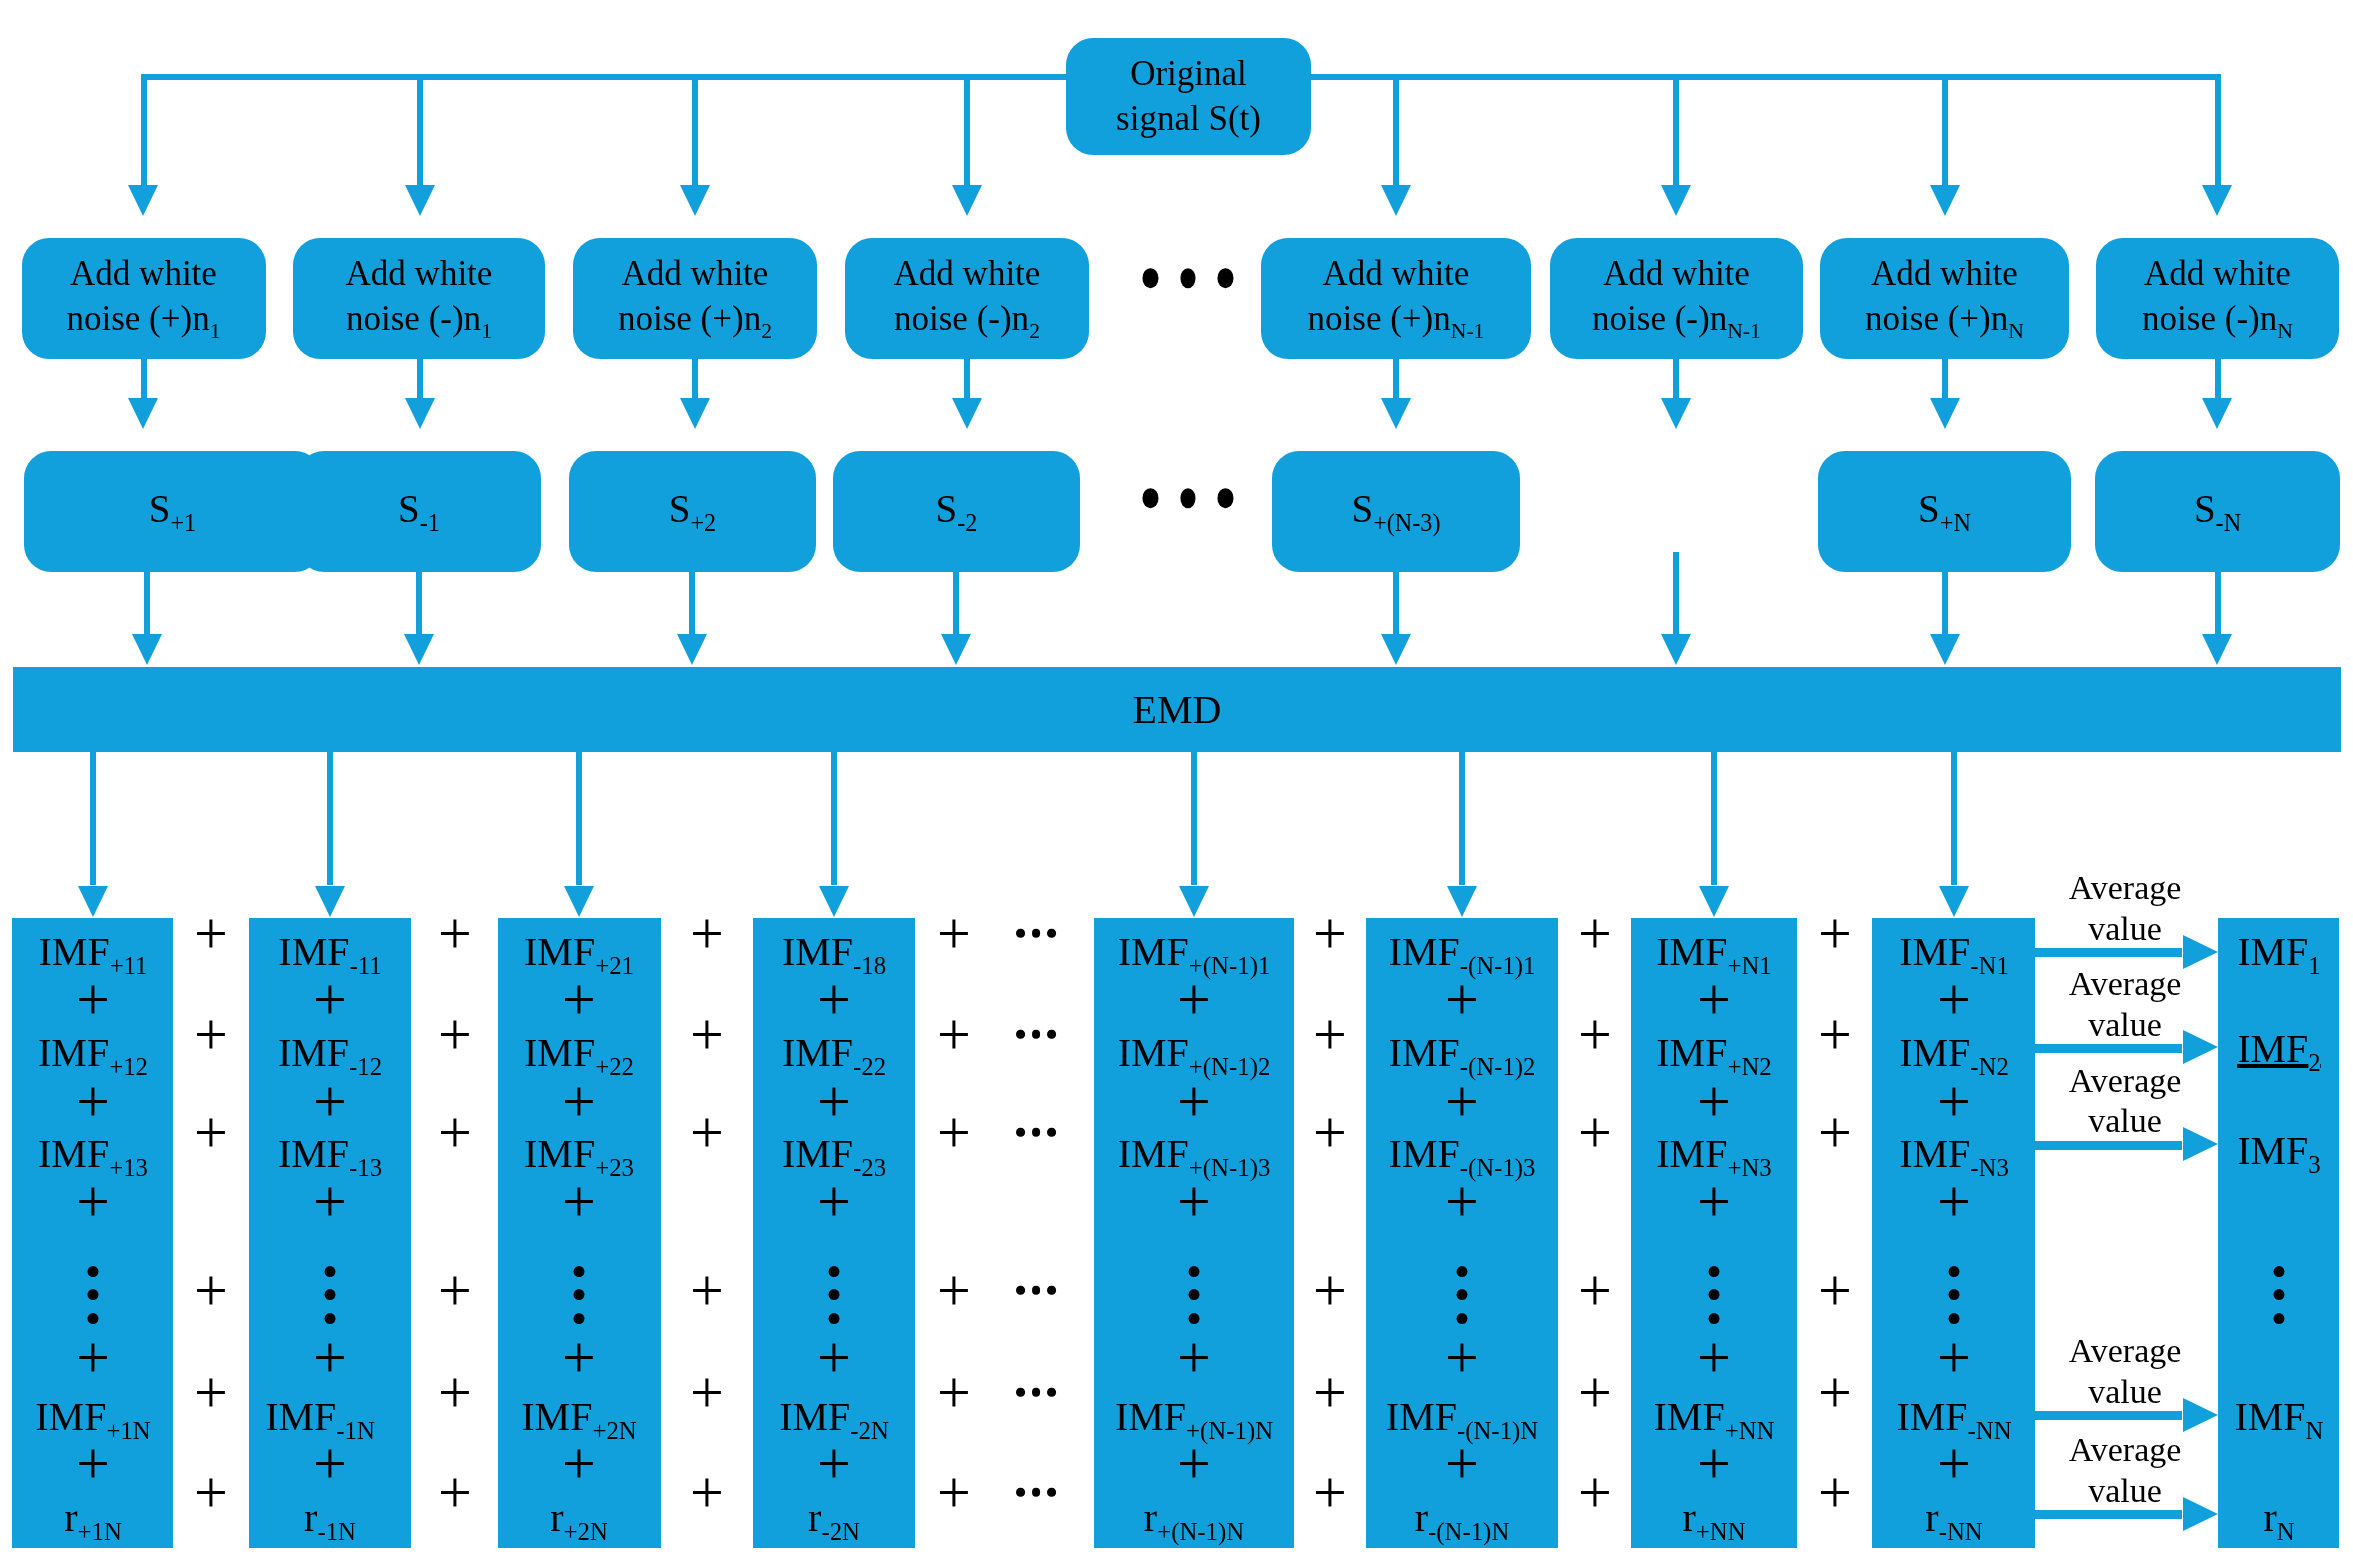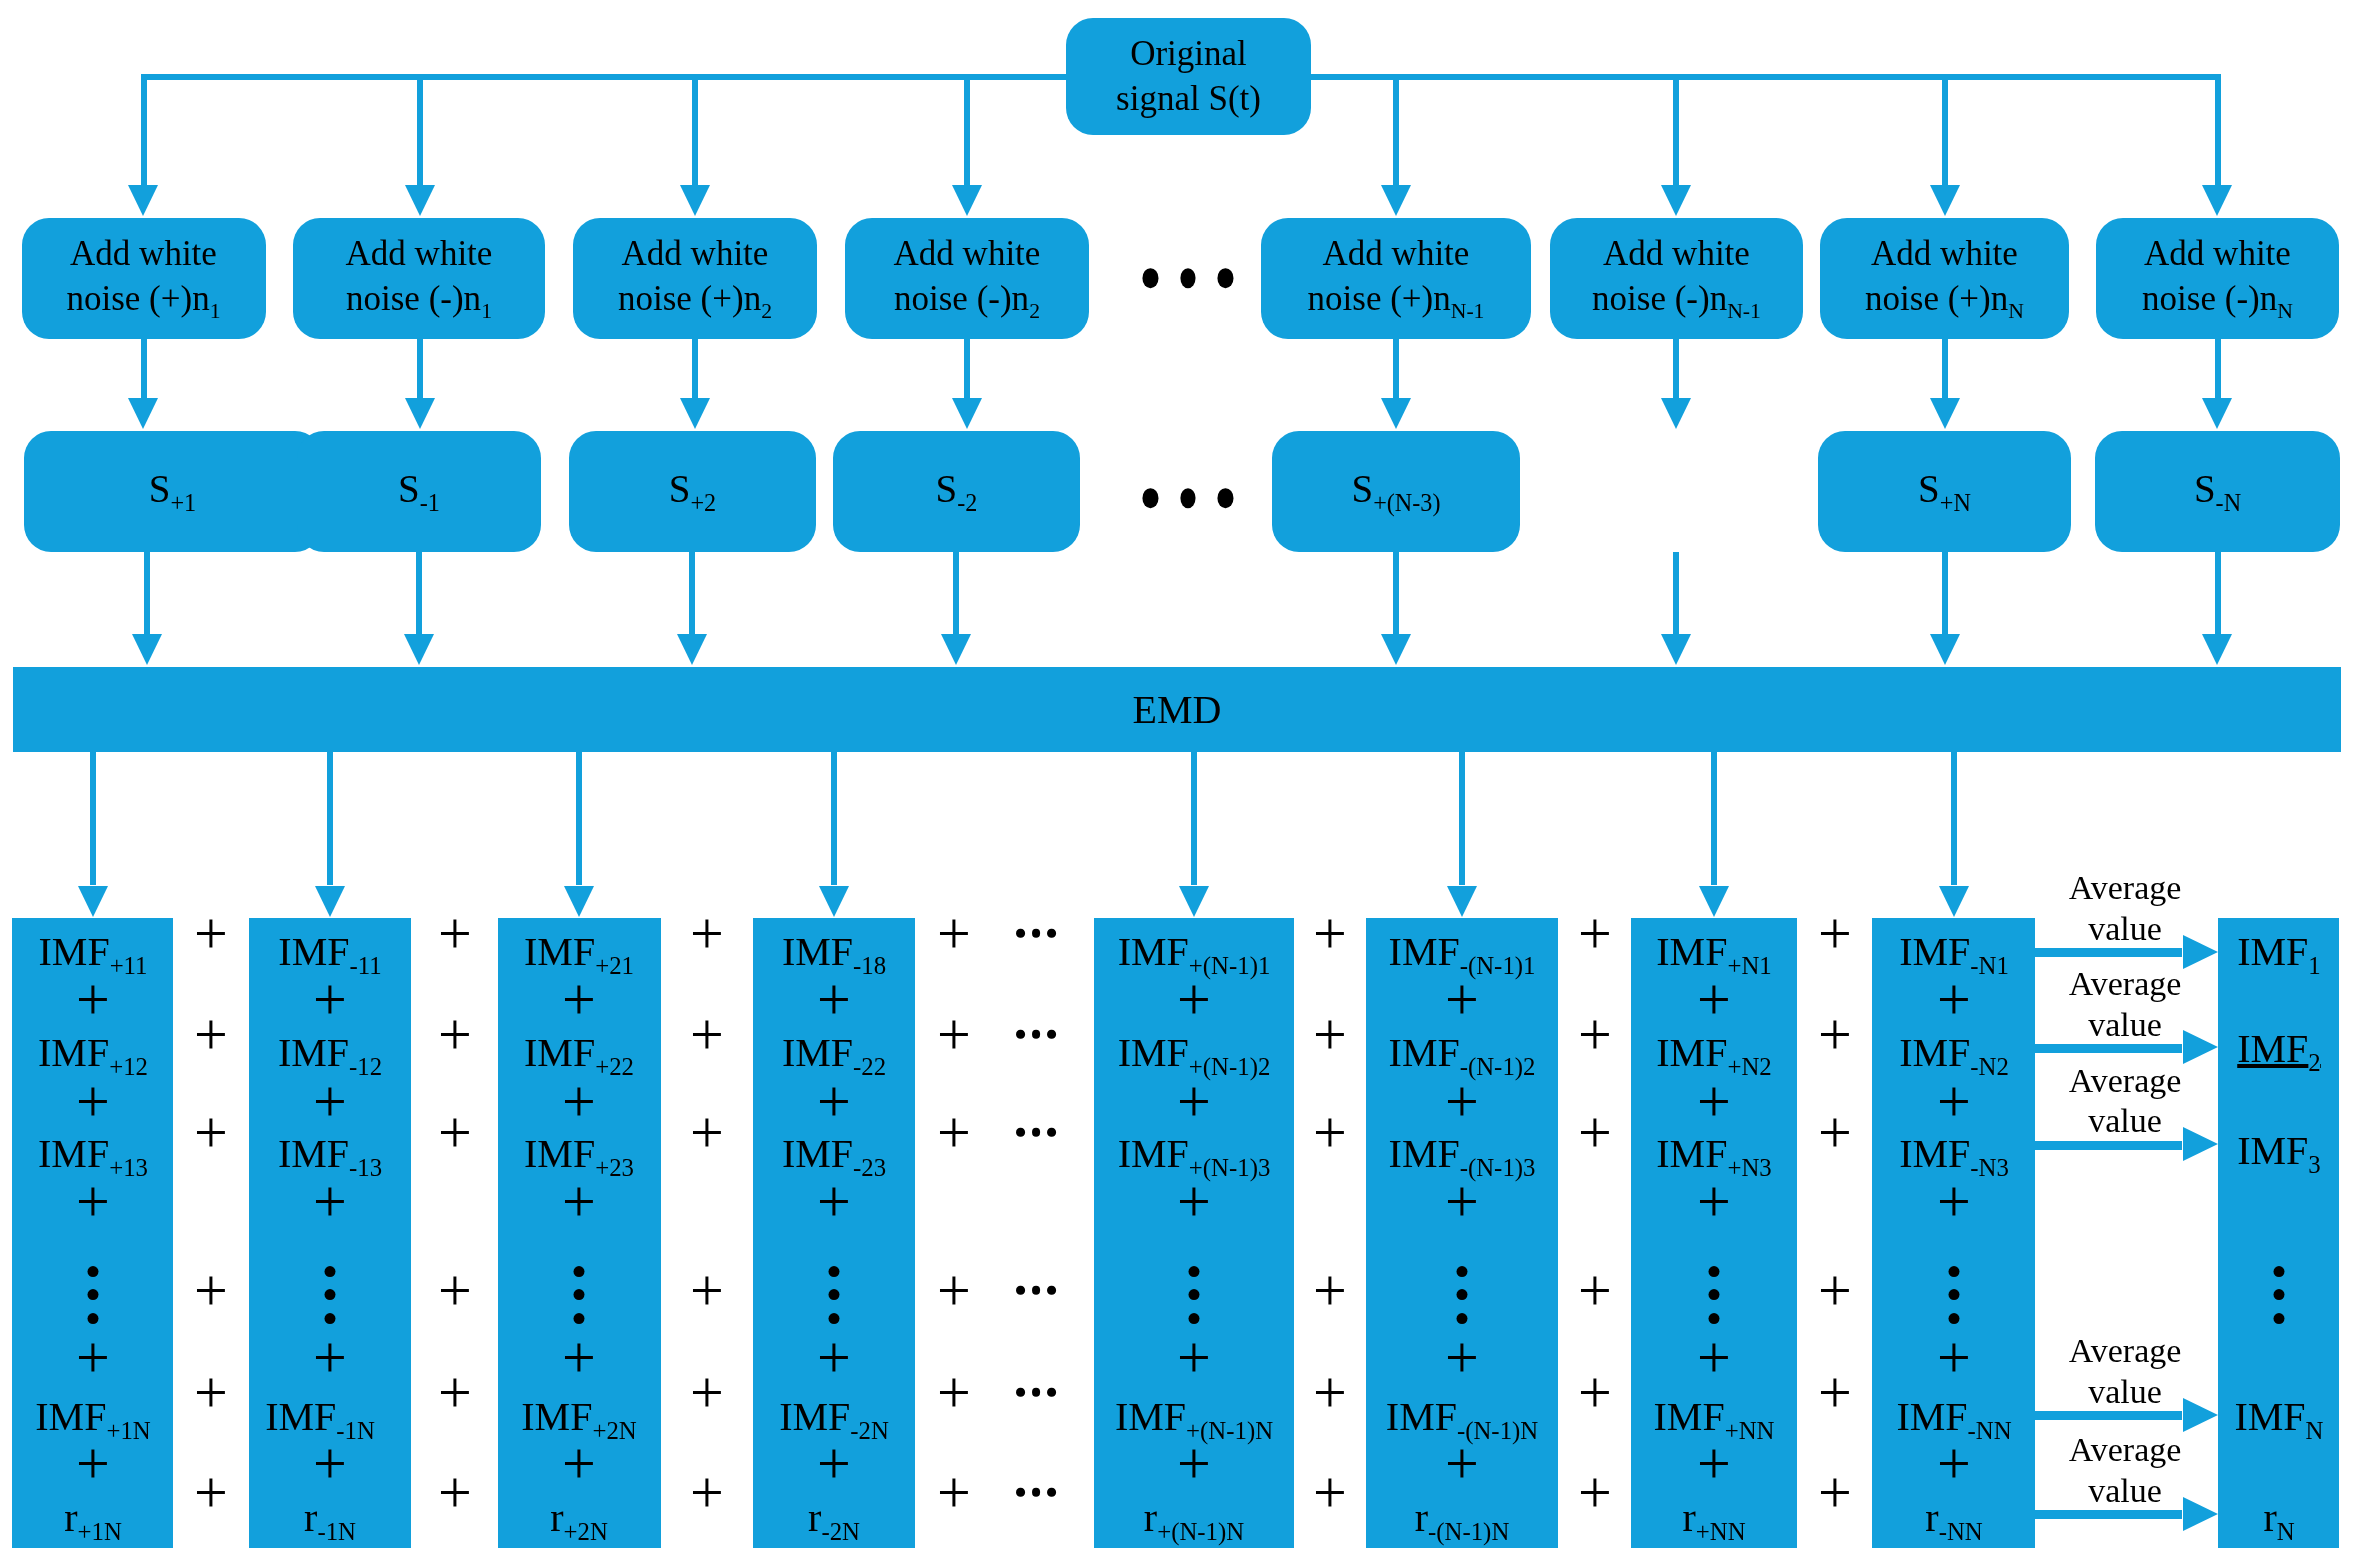--- a/index.html
+++ b/index.html
@@ -12,21 +12,21 @@
   .hline { position:absolute; background:var(--blue); }
   .stem  { position:absolute; background:var(--blue); }
   .ah-down { position:absolute; width:0; height:0;
              border-left:15px solid transparent; border-right:15px solid transparent;
              border-top:31px solid var(--blue); }
   .ah-right { position:absolute; width:0; height:0;
               border-top:17.6px solid transparent; border-bottom:17.6px solid transparent;
               border-left:35px solid var(--blue); }
   .rbox { position:absolute; background:var(--blue); border-radius:27px; z-index:2;
           display:flex; flex-direction:column; align-items:center; justify-content:center;
-          text-align:center; font-size:35px; line-height:1.28; color:var(--ink); }
+          text-align:center; font-size:35px; line-height:1.28; color:var(--ink);margin-top:20px; }
   .rbox sub, .entry sub, .plainlbl sub { font-size:0.62em; }
   .sbox { font-size:39px; }
   .emdbar { position:absolute; background:var(--blue); display:flex; align-items:center;
             justify-content:center; font-size:40px; color:var(--ink); }
   .col { position:absolute; background:var(--blue); }
   .entry { position:absolute; transform:translate(-50%,-50%); white-space:nowrap;
            font-size:40px; color:var(--ink); z-index:3; }
   .plus { position:absolute; transform:translate(-50%,-50%); white-space:nowrap;
           font-size:60px; color:var(--ink); z-index:3;
           font-family:"Liberation Serif","DejaVu Serif",serif; }

